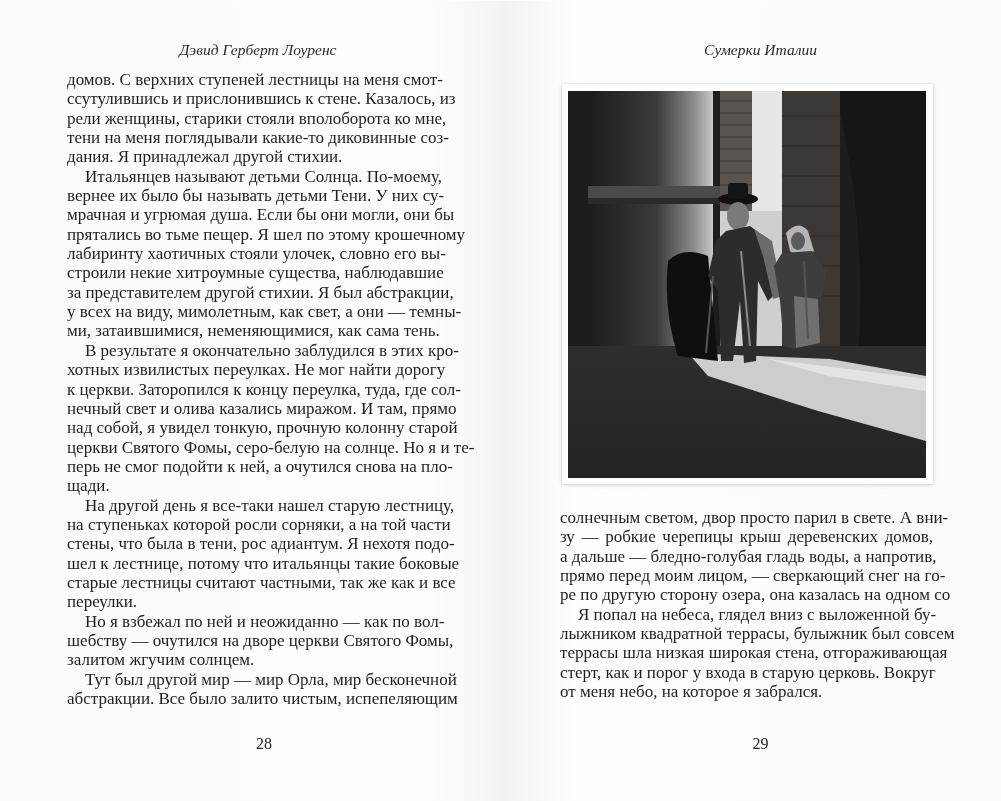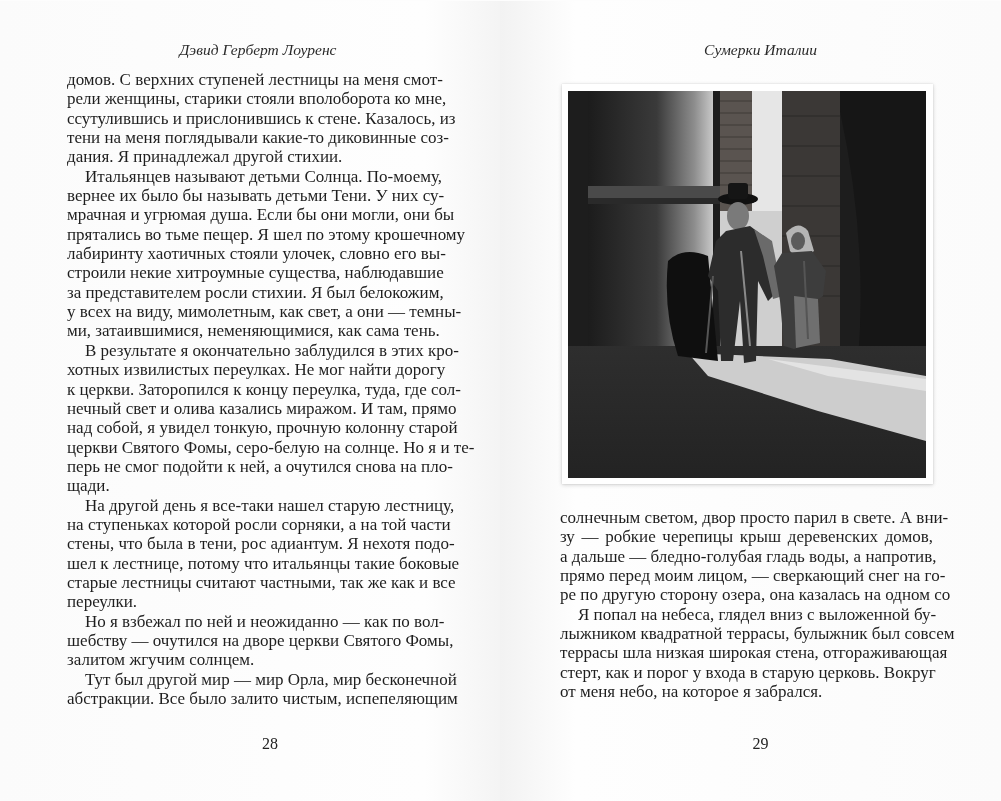--- a/index.html
+++ b/index.html
@@ -31,21 +31,21 @@
   .page.left .text-block { left: 67px; width: 375px; top: 69px; }
   .page.right .text-block { left: 60px; width: 373px; top: 507px; }
   .line { display: block; white-space: nowrap; text-align-last: justify; text-align: justify; height: 19.35px; overflow: visible; }
   .line.last { text-align-last: left; }
   .line.indent { padding-left: 18px; }
   .folio {
     position: absolute; top: 734px; width: 100%; text-align: center;
     font-family: "Liberation Serif", "DejaVu Serif", serif;
     font-size: 16px; color: #222;
   }
-  .page.left .folio { left: 0; padding-left: 20px; }
+  .page.left .folio { left: 0; padding-left: 14px; }
   .page.right .folio { left: 0; padding-left: 10px; }
   .photo-frame {
     position: absolute; left: 62px; top: 83px; width: 371px; height: 400px;
     background: #ffffff;
     box-shadow: 0 1px 4px rgba(0,0,0,0.18), 0 0 1px rgba(0,0,0,0.15);
   }
   .photo {
     position: absolute; left: 6px; top: 7px; width: 358px; height: 387px;
     background: #1a1a1a; overflow: hidden;
   }
@@ -53,31 +53,31 @@
 </style>
 </head>
 <body>
 
 <div class="spread">
 
   <div class="page left">
     <div class="running-head">Дэвид Герберт Лоуренс</div>
     <div class="text-block" id="left-text">
         <span class="line">домов. С верхних ступеней лестницы на меня смот-</span>
+        <span class="line">ссутулившись и прислонившись к стене. Казалось, из</span>
         <span class="line">рели женщины, старики стояли вполоборота ко мне,</span>
-        <span class="line">ссутулившись и прислонившись к стене. Казалось, из</span>
         <span class="line">тени на меня поглядывали какие-то диковинные соз-</span>
         <span class="line last">дания. Я принадлежал другой стихии.</span>
         <span class="line indent">Итальянцев называют детьми Солнца. По-моему,</span>
         <span class="line">вернее их было бы называть детьми Тени. У них су-</span>
         <span class="line">мрачная и угрюмая душа. Если бы они могли, они бы</span>
         <span class="line">прятались во тьме пещер. Я шел по этому крошечному</span>
         <span class="line">лабиринту хаотичных стояли улочек, словно его вы-</span>
         <span class="line">строили некие хитроумные существа, наблюдавшие</span>
-        <span class="line">за представителем росли стихии. Я был белокожим,</span>
+        <span class="line">за представителем другой стихии. Я был абстракции,</span>
         <span class="line">у всех на виду, мимолетным, как свет, а они — темны-</span>
         <span class="line last">ми, затаившимися, неменяющимися, как сама тень.</span>
         <span class="line indent">В результате я окончательно заблудился в этих кро-</span>
         <span class="line">хотных извилистых переулках. Не мог найти дорогу</span>
         <span class="line">к церкви. Заторопился к концу переулка, туда, где сол-</span>
         <span class="line">нечный свет и олива казались миражом. И там, прямо</span>
         <span class="line">над собой, я увидел тонкую, прочную колонну старой</span>
         <span class="line">церкви Святого Фомы, серо-белую на солнце. Но я и те-</span>
         <span class="line">перь не смог подойти к ней, а очутился снова на пло-</span>
         <span class="line last">щади.</span>

